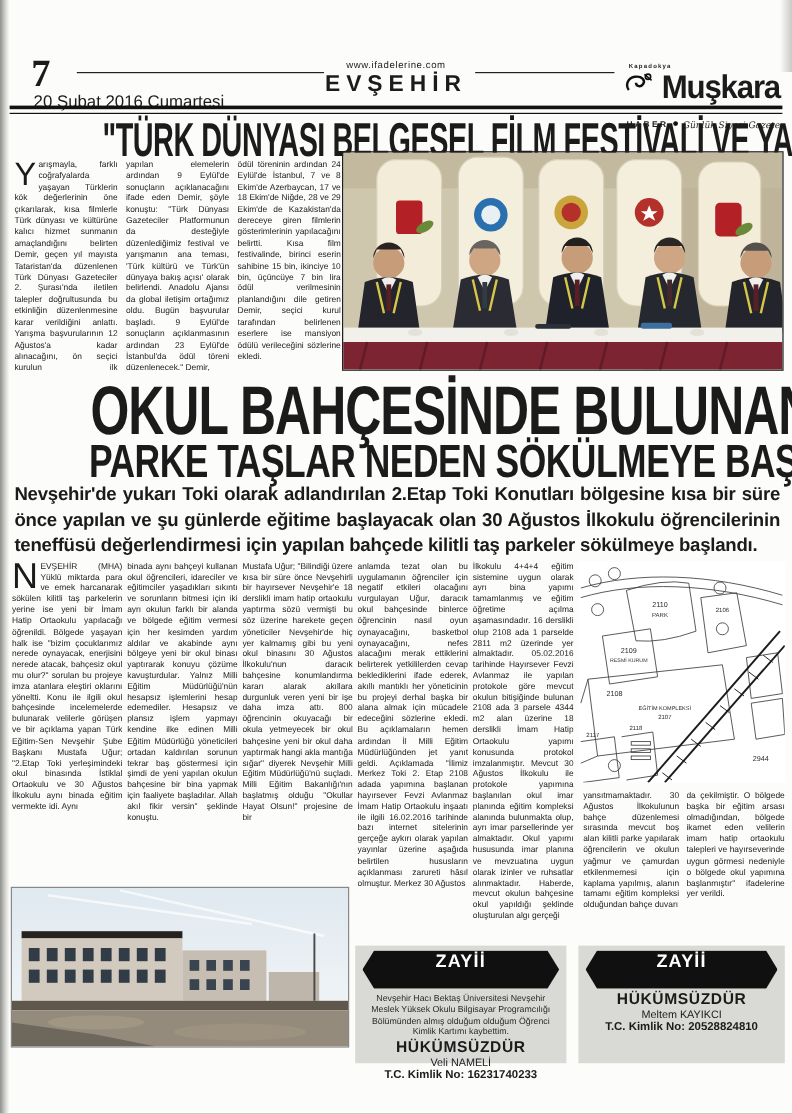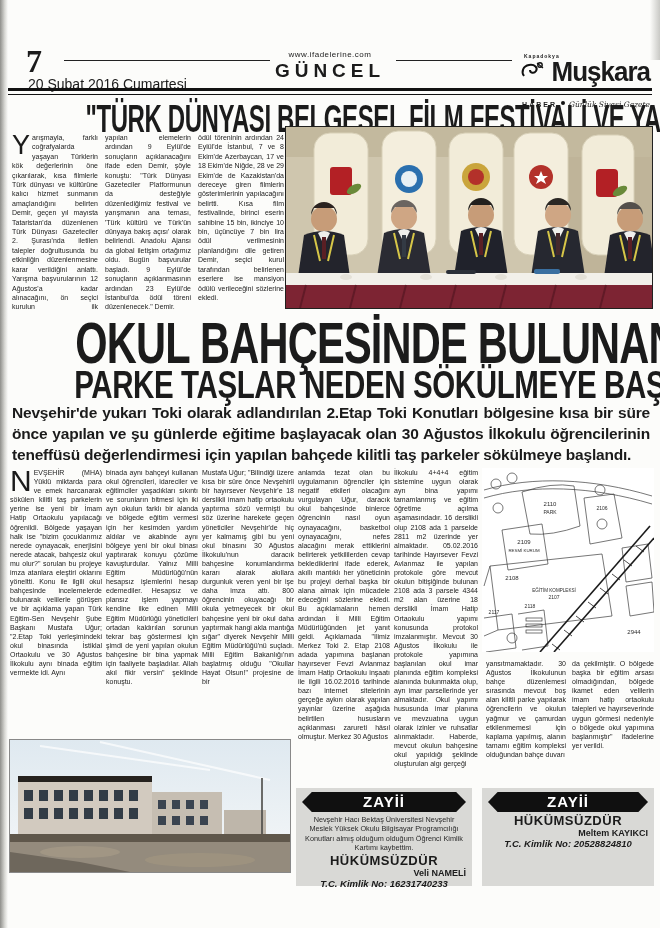--- a/index.html
+++ b/index.html
@@ -61,41 +61,41 @@
   .bc7{left:572px;top:659px;height:126px;width:82px;}
   .dropcap2{float:left;font-size:30px;line-height:26px;font-weight:400;padding-right:2px;}
 
   .mapfig{position:absolute;left:482px;top:468px;width:172px;height:184px;background:#fff;}
   .photo2{position:absolute;left:10px;top:740px;width:280px;height:132px;outline:1px solid #888;}
 
   
   .zayii{position:absolute;top:788px;height:98px;background:#d9d9d6;padding:4px 6px;box-sizing:border-box;}
   .z1{left:296px;width:176px;}
   .z2{left:482px;width:172px;}
-  .zribbon{height:20px;background:#101010;color:#fff;text-align:center;font-weight:bold;
+  .zribbon{height:32px;background:#101010;color:#fff;text-align:center;font-weight:bold;
         font-size:15px;line-height:20px;letter-spacing:1px;
         clip-path:polygon(0 50%,6% 0,94% 0,100% 50%,94% 100%,6% 100%);}
   .zbody{font-size:7.3px;line-height:9.3px;text-align:center;color:#2a2a2a;margin-top:3px;}
   .zhukum{font-size:13px;font-weight:bold;text-align:center;margin-top:1px;letter-spacing:.5px;}
-  .zname{font-size:9px;font-weight:bold;text-align:right;}
-  .ztc{font-size:9.5px;font-weight:bold;text-align:center;font-style:italic;}
+  .zname{font-size:9px;font-weight:normal;text-align:center;}
+  .ztc{font-size:9.5px;font-weight:bold;text-align:center;}
 </style>
 </head>
 <body>
 
 <div class="page">
   <div class="scan-edge"></div>
   <div class="scan-corner"></div>
 
   <div class="pagenum">7</div>
   <div class="date">20 Şubat 2016 Cumartesi</div>
   <div class="rule-a" style="left:64px;width:206px;"></div>
   <div class="rule-a" style="left:396px;width:116px;"></div>
   <div class="site">www.ifadelerine.com</div>
-  <div class="section">GÜNCEL</div>
+  <div class="section">EVŞEHİR</div>
 
   <div class="logo">
     <div class="logo-region">Kapadokya</div>
     <div class="logo-row">
       <span>
         <svg width="30" height="22" viewBox="0 0 30 22">
           <path d="M4 16 C1 12 3 6 9 5 C15 4 18 8 16 11 C14 14 10 13 10 10" fill="none" stroke="#111" stroke-width="2"></path>
           <circle cx="20" cy="5" r="2.2" fill="none" stroke="#111" stroke-width="1.4"></circle>
           <path d="M17 3 L23 8" stroke="#111" stroke-width="1.2"></path>
         </svg>
@@ -336,21 +336,21 @@
       <rect x="0" y="94" width="280" height="8" fill="#5f574b"></rect>
       <rect x="0" y="102" width="280" height="30" fill="#948b7d"></rect>
       <ellipse cx="70" cy="112" rx="40" ry="6" fill="#a69b88" opacity="0.7"></ellipse>
       <ellipse cx="190" cy="120" rx="55" ry="7" fill="#a39781" opacity="0.6"></ellipse>
       <path d="M0 132 L0 112 L70 122 L120 132 Z" fill="#6e675c"></path>
     </svg>
   </div>
 
   <div class="zayii z1">
     <div class="zribbon">ZAYİİ</div>
-    <div class="zbody">Nevşehir Hacı Bektaş Üniversitesi Nevşehir Meslek Yüksek Okulu Bilgisayar Programcılığı Konutları almış olduğum olduğum Öğrenci Kimlik Kartımı kaybettim.</div>
+    <div class="zbody">Nevşehir Hacı Bektaş Üniversitesi Nevşehir Meslek Yüksek Okulu Bilgisayar Programcılığı Bölümünden almış olduğum olduğum Öğrenci Kimlik Kartımı kaybettim.</div>
     <div class="zhukum">HÜKÜMSÜZDÜR</div>
     <div class="zname">Veli NAMELİ</div>
     <div class="ztc">T.C. Kimlik No: 16231740233</div>
   </div>
   <div class="zayii z2">
     <div class="zribbon">ZAYİİ</div>
     <div class="zhukum">HÜKÜMSÜZDÜR</div>
     <div class="zname">Meltem KAYIKCI</div>
     <div class="ztc">T.C. Kimlik No: 20528824810</div>
   </div>

